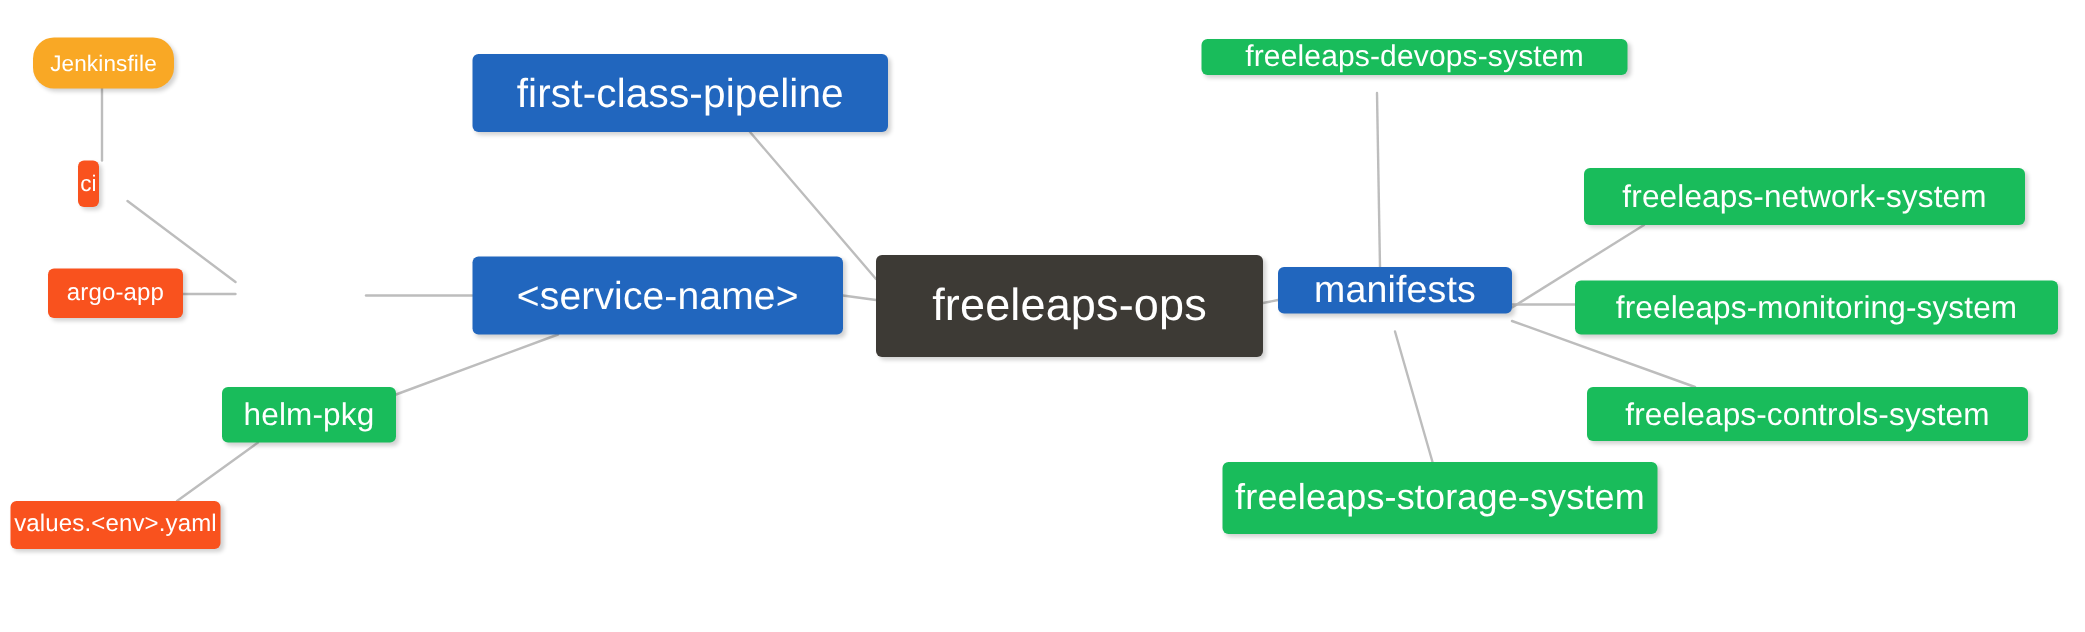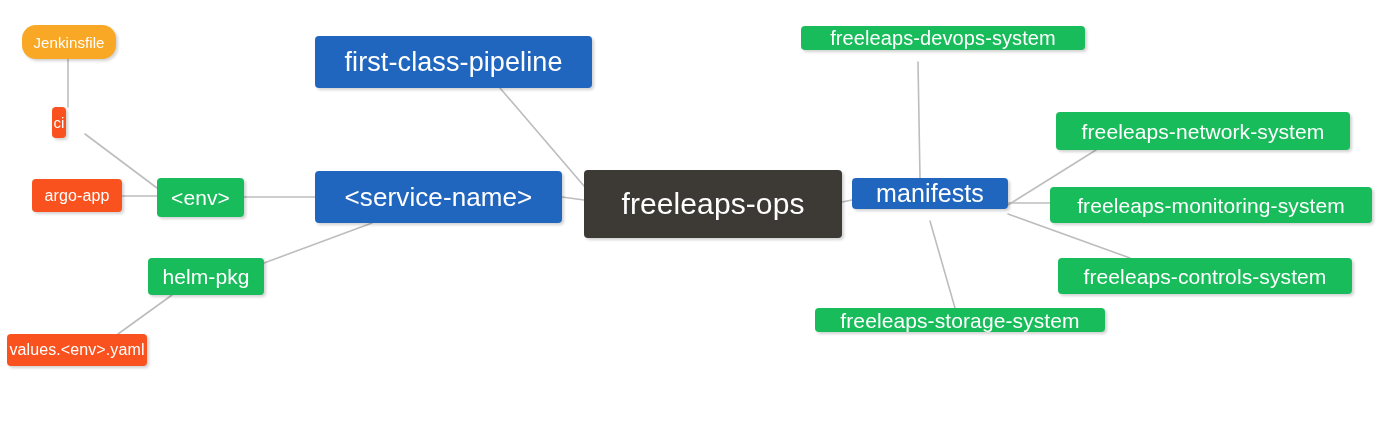--- a/index.html
+++ b/index.html
@@ -60,24 +60,23 @@
       <line x1="920" y1="178" x2="918" y2="62" stroke="#bdbdbd" stroke-width="1.6" stroke-linecap="round"></line>
       <line x1="1008" y1="205" x2="1096" y2="150" stroke="#bdbdbd" stroke-width="1.6" stroke-linecap="round"></line>
       <line x1="1008" y1="203" x2="1050" y2="203" stroke="#bdbdbd" stroke-width="1.6" stroke-linecap="round"></line>
       <line x1="1008" y1="214" x2="1130" y2="258" stroke="#bdbdbd" stroke-width="1.6" stroke-linecap="round"></line>
       <line x1="930" y1="221" x2="955" y2="308" stroke="#bdbdbd" stroke-width="1.6" stroke-linecap="round"></line>
     </svg>
 <div class="node n-root" style="left: 584px; top: 170px; width: 258px; height: 68px; font-size: 30px;">freeleaps-ops</div>
     <div class="node n-blue" style="left: 315px; top: 36px; width: 277px; height: 52px; font-size: 27px;">first-class-pipeline</div>
     <div class="node n-blue" style="left: 315px; top: 171px; width: 247px; height: 52px; font-size: 26px;">&lt;service-name&gt;</div>
     <div class="node n-blue" style="left: 852px; top: 178px; width: 156px; height: 31px; font-size: 25px;">manifests</div>
-    <div class="node n-green" style="left: 157px; top: 178px; width: 87px; height: 39px; font-size: 21px;">&lt;env&gt;</div>
     <div class="node n-green" style="left: 148px; top: 258px; width: 116px; height: 37px; font-size: 21px;">helm-pkg</div>
     <div class="node n-green" style="left: 801px; top: 26px; width: 284px; height: 24px; font-size: 20px;">freeleaps-devops-system</div>
     <div class="node n-green" style="left: 1056px; top: 112px; width: 294px; height: 38px; font-size: 21px;">freeleaps-network-system</div>
     <div class="node n-green" style="left: 1050px; top: 187px; width: 322px; height: 36px; font-size: 21px;">freeleaps-monitoring-system</div>
     <div class="node n-green" style="left: 1058px; top: 258px; width: 294px; height: 36px; font-size: 21px;">freeleaps-controls-system</div>
-    <div class="node n-green" style="left: 815px; top: 308px; width: 290px; height: 24px; font-size: 21px;">freeleaps-storage-system</div>
+    <div class="node n-green" style="left: 815px; top: 308px; width: 290px; height: 48px; font-size: 24px;">freeleaps-storage-system</div>
     <div class="node n-orange" style="left: 22px; top: 25px; width: 94px; height: 34px; font-size: 15px; border-radius: 14px;">Jenkinsfile</div>
     <div class="node n-red" style="left: 52px; top: 107px; width: 14px; height: 31px; font-size: 15px;">ci</div>
     <div class="node n-red" style="left: 32px; top: 179px; width: 90px; height: 33px; font-size: 16px;">argo-app</div>
     <div class="node n-red" style="left: 7px; top: 334px; width: 140px; height: 32px; font-size: 16px;">values.&lt;env&gt;.yaml</div>
   </div>
 
 </body></html>

